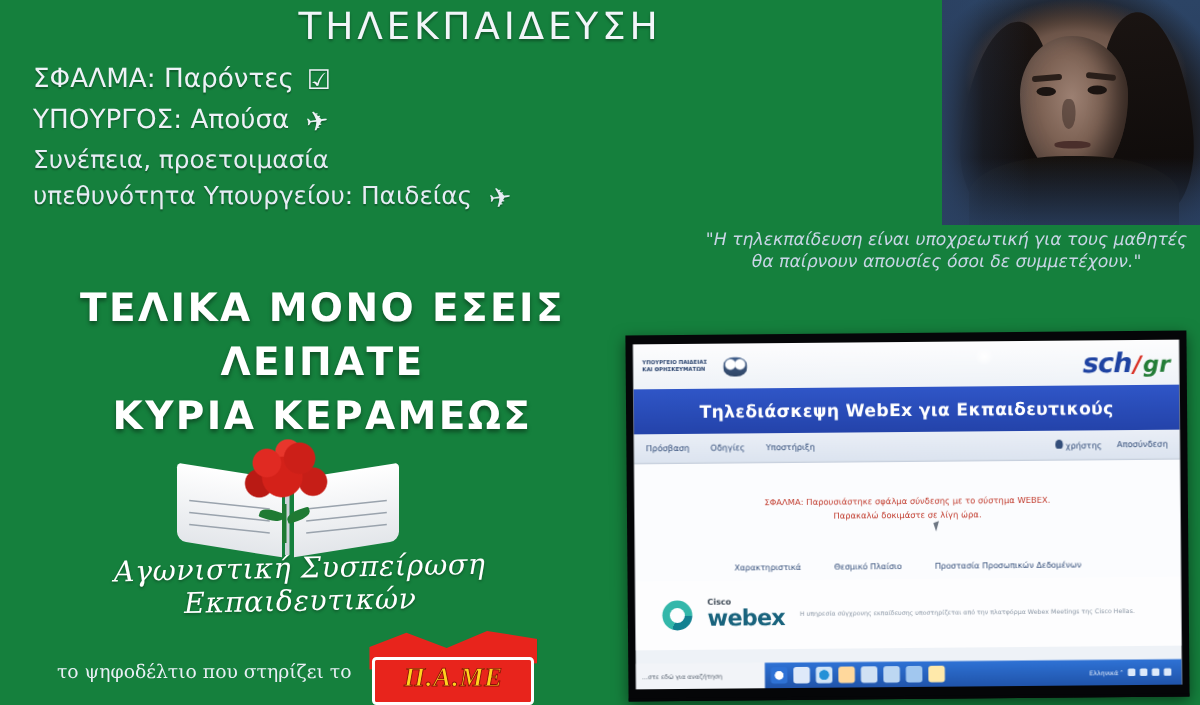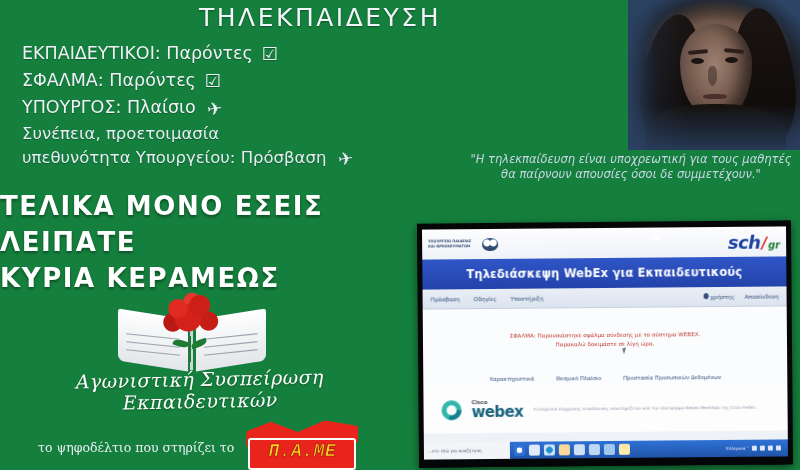--- a/index.html
+++ b/index.html
@@ -65,20 +65,21 @@
     line-height:24px;
     color:#e6ecf4;
     white-space:nowrap;
     text-shadow:0 1px 1px rgba(0,0,0,.3);
   }
 
   
   .headline {
     position:absolute;
     left:0; top:188px; width:430px;
+    text-align:center;
     color:#ffffff;
   }
   .headline-line {
     font-size:26px;
     font-weight:700;
     letter-spacing:1.6px;
     line-height:36px;
     text-shadow:0 2px 3px rgba(0,0,0,.4);
   }
 
@@ -230,21 +231,21 @@
     border:2px solid #ffffff;
     border-radius:3px;
   }
   .pame-word{
     position:absolute; left:6px; top:21px; width:108px; height:24px;
     line-height:24px; text-align:center;
     font-size:18px; font-weight:700; font-style:italic;
     color:#ffd21e;
     -webkit-text-stroke:0.6px #8a1008;
     letter-spacing:.5px;
-    font-family:Liberation Mono, monospace;
+    font-family:Liberation Serif, serif;
   }
   .pame-sub{
     position:absolute; left:6px; bottom:2px; width:108px;
     text-align:center; font-size:4.6px; color:#ffffff;
     letter-spacing:.2px; white-space:nowrap;
   }
 
   
   .shot {
     position:absolute;
@@ -281,21 +282,21 @@
   .flare{
     position:absolute; left:228px; top:4px; width:12px;height:12px;border-radius:50%;
     background:radial-gradient(circle,#ffffff 0%,rgba(255,255,255,.2) 60%,transparent 72%);
   }
   .schgr{
     margin-left:auto; display:flex; align-items:baseline; gap:1px;
     font-weight:700; font-style:italic;
   }
   .schgr .sch{ font-size:18px; color:#1a3fa0; letter-spacing:-.5px; }
   .schgr .slash{ font-size:15px; color:#d82a1e; }
-  .schgr .gr{ font-size:10px; color:#1f7a33; }
+  .schgr .gr{ font-size:15px; color:#1f7a33; }
 
   .shot-titlebar{
     height:30px;
     background:linear-gradient(180deg,#2b52c6,#1f3fa8);
     color:#fff; display:flex; align-items:center; justify-content:center;
     font-size:11.5px; font-weight:700; letter-spacing:.2px;
   }
   .shot-menu{
     height:20px; background:linear-gradient(180deg,#e9eef6,#dbe3ef);
     display:flex; align-items:center; padding:0 8px; gap:14px;
@@ -372,37 +373,32 @@
       <div class="p-eye-r"></div>
       <div class="p-nose"></div>
       <div class="p-mouth"></div>
       <div class="p-body"></div>
     </div>
     <div class="portrait-fade"></div>
   </div>
 
   <div class="attendance">
     <div class="att-row">
-      <span class="att-label">ΕΚΠΑΙΔΕΥΤΙΚΟΙ:</span>
-      <span class="att-val">Παρόντες</span>
-      <span class="glyph-check">☑</span>
-    </div>
-    <div class="att-row">
       <span class="att-label">ΣΦΑΛΜΑ:</span>
       <span class="att-val">Παρόντες</span>
       <span class="glyph-check">☑</span>
     </div>
     <div class="att-row">
       <span class="att-label">ΥΠΟΥΡΓΟΣ:</span>
-      <span class="att-val">Πλαίσιο</span>
+      <span class="att-val">Απούσα</span>
       <span class="glyph-plane">✈</span>
     </div>
     <div class="att-note">Συνέπεια, προετοιμασία</div>
     <div class="att-note">
-      <span>υπεθυνότητα Υπουργείου: Πρόσβαση</span>
+      <span>υπεθυνότητα Υπουργείου: Παιδείας</span>
       <span class="glyph-plane">✈</span>
     </div>
   </div>
 
   <div class="headline">
     <div class="headline-line">ΤΕΛΙΚΑ ΜΟΝΟ ΕΣΕΙΣ ΛΕΙΠΑΤΕ</div>
     <div class="headline-line">ΚΥΡΙΑ ΚΕΡΑΜΕΩΣ</div>
   </div>
 
   <div class="quote-block">

